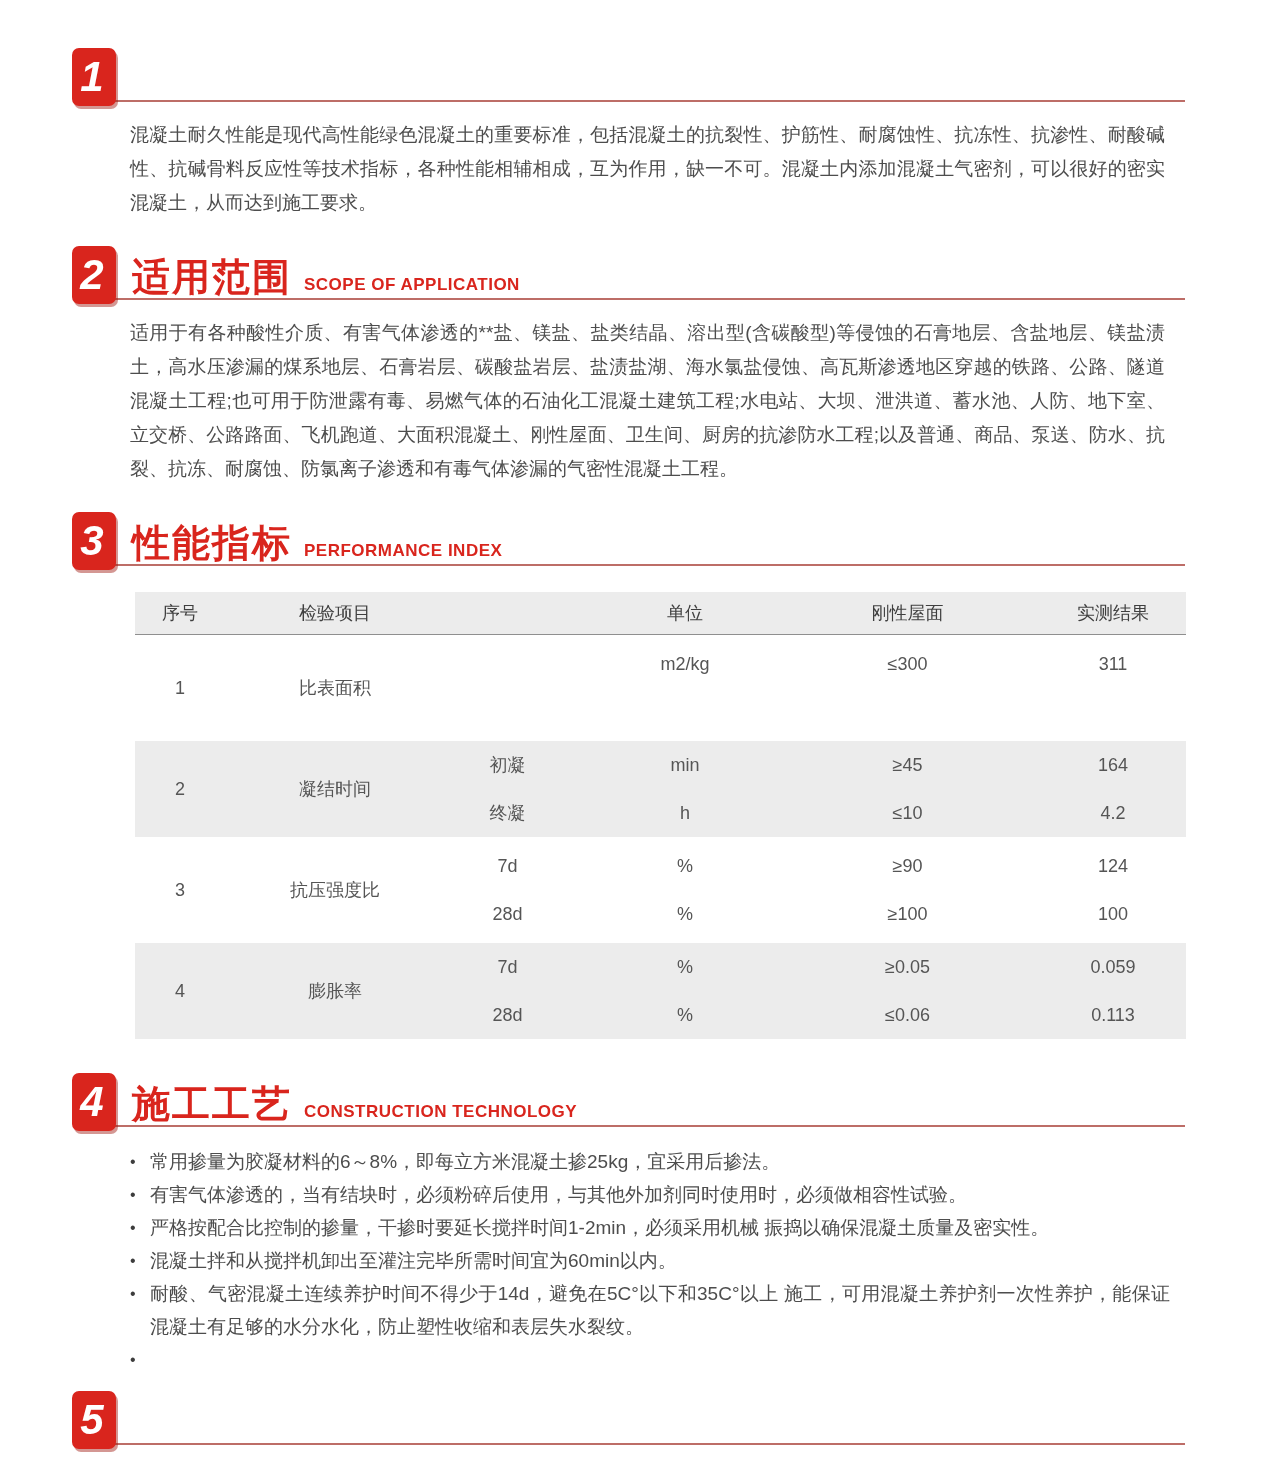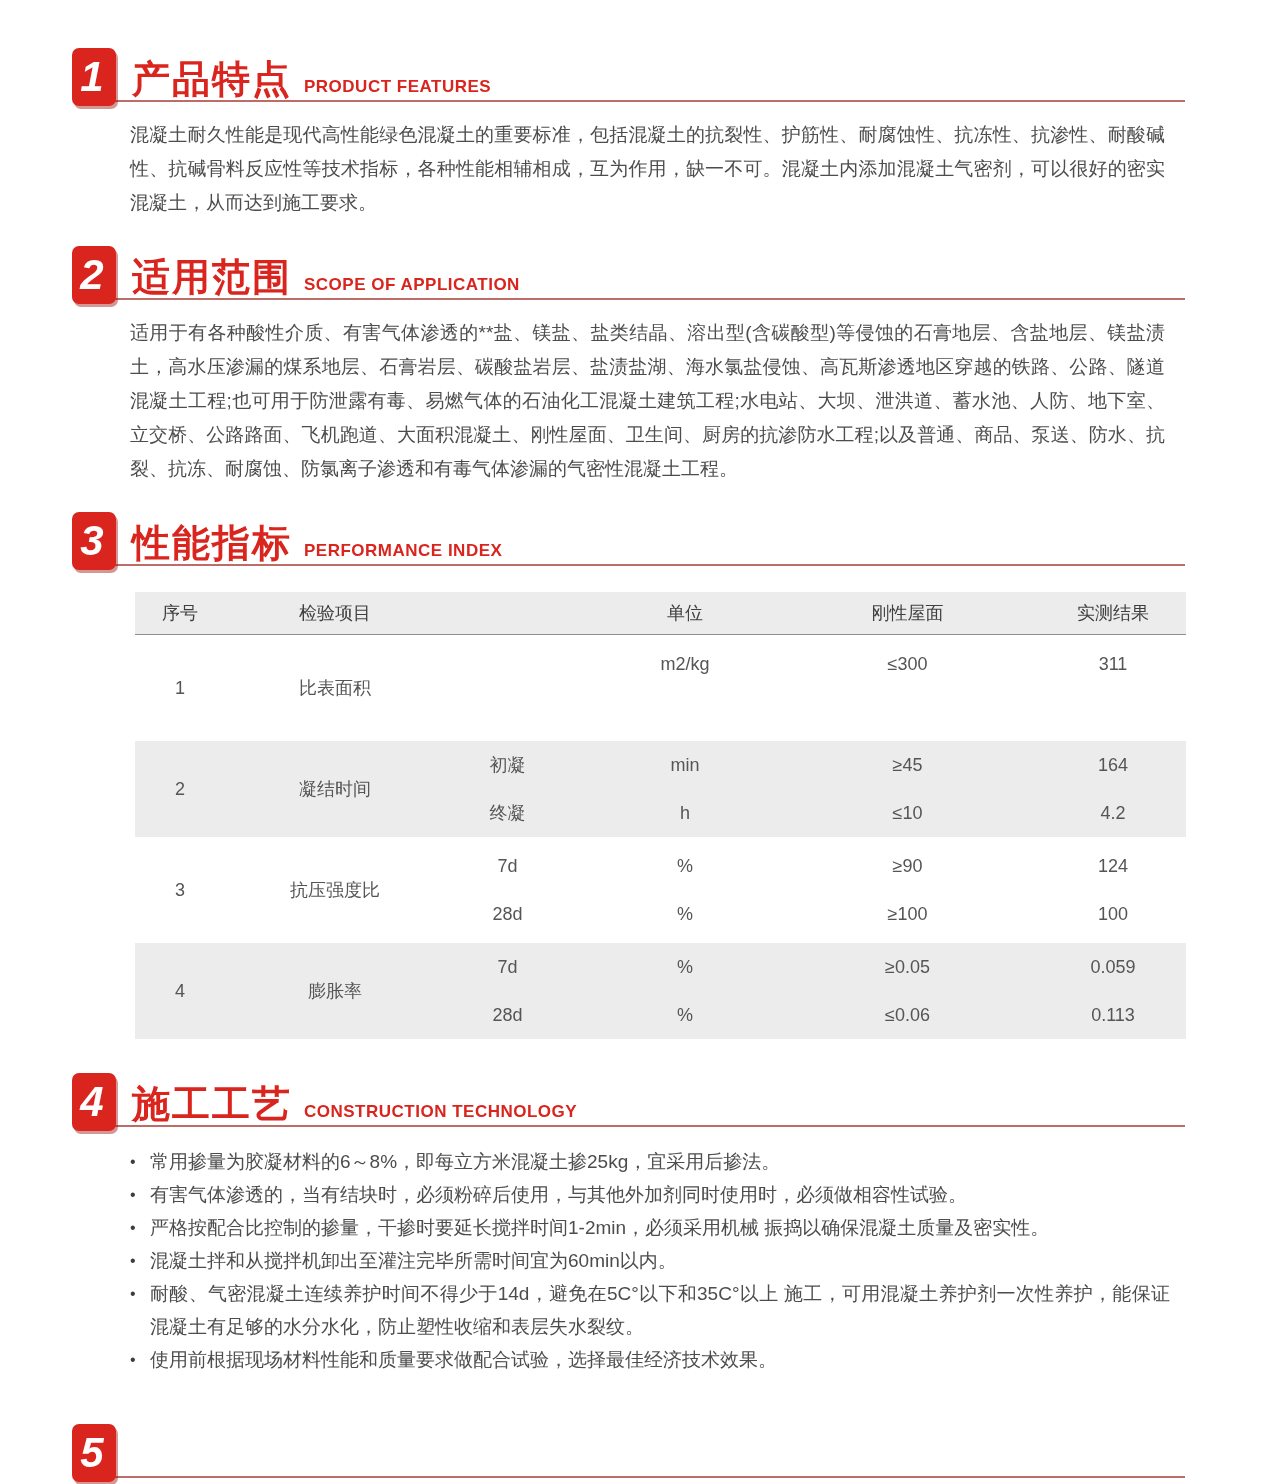--- a/index.html
+++ b/index.html
@@ -102,24 +102,20 @@
 </style>
 </head>
 <body>
 
 <div class="page">
 
   <div class="sec">
     <div class="sec-header">
       <div class="sec-rule"></div>
       <div class="sec-num">1</div>
-      <div class="sec-titles">
-        <span class="sec-title-cn">产品特点</span>
-        <span class="sec-title-en">PRODUCT FEATURES</span>
-      </div>
     </div>
     <p class="para">混凝土耐久性能是现代高性能绿色混凝土的重要标准，包括混凝土的抗裂性、护筋性、耐腐蚀性、抗冻性、抗渗性、耐酸碱性、抗碱骨料反应性等技术指标，各种性能相辅相成，互为作用，缺一不可。混凝土内添加混凝土气密剂，可以很好的密实混凝土，从而达到施工要求。</p>
   </div>
 
   <div class="sec">
     <div class="sec-header">
       <div class="sec-rule"></div>
       <div class="sec-num">2</div>
       <div class="sec-titles">
         <span class="sec-title-cn">适用范围</span>
@@ -208,21 +204,21 @@
         <span class="sec-title-cn">施工工艺</span>
         <span class="sec-title-en">CONSTRUCTION TECHNOLOGY</span>
       </div>
     </div>
     <ul class="bullets">
       <li><span class="dot">•</span><span>常用掺量为胶凝材料的6～8%，即每立方米混凝土掺25kg，宜采用后掺法。</span></li>
       <li><span class="dot">•</span><span>有害气体渗透的，当有结块时，必须粉碎后使用，与其他外加剂同时使用时，必须做相容性试验。</span></li>
       <li><span class="dot">•</span><span>严格按配合比控制的掺量，干掺时要延长搅拌时间1-2min，必须采用机械 振捣以确保混凝土质量及密实性。</span></li>
       <li><span class="dot">•</span><span>混凝土拌和从搅拌机卸出至灌注完毕所需时间宜为60min以内。</span></li>
       <li><span class="dot">•</span><span>耐酸、气密混凝土连续养护时间不得少于14d，避免在5C°以下和35C°以上 施工，可用混凝土养护剂一次性养护，能保证混凝土有足够的水分水化，防止塑性收缩和表层失水裂纹。</span></li>
-      <li><span class="dot">•</span><span>使用前根据现场材料性能和质量要求做配合试验，选择最佳经济技术效果。</span></li>
+      <li><span class="dot">•</span></li>
     </ul>
   </div>
 
   <div class="sec" style="margin-top:44px;">
     <div class="sec-header">
       <div class="sec-rule"></div>
       <div class="sec-num">5</div>
     </div>
 
   </div>

